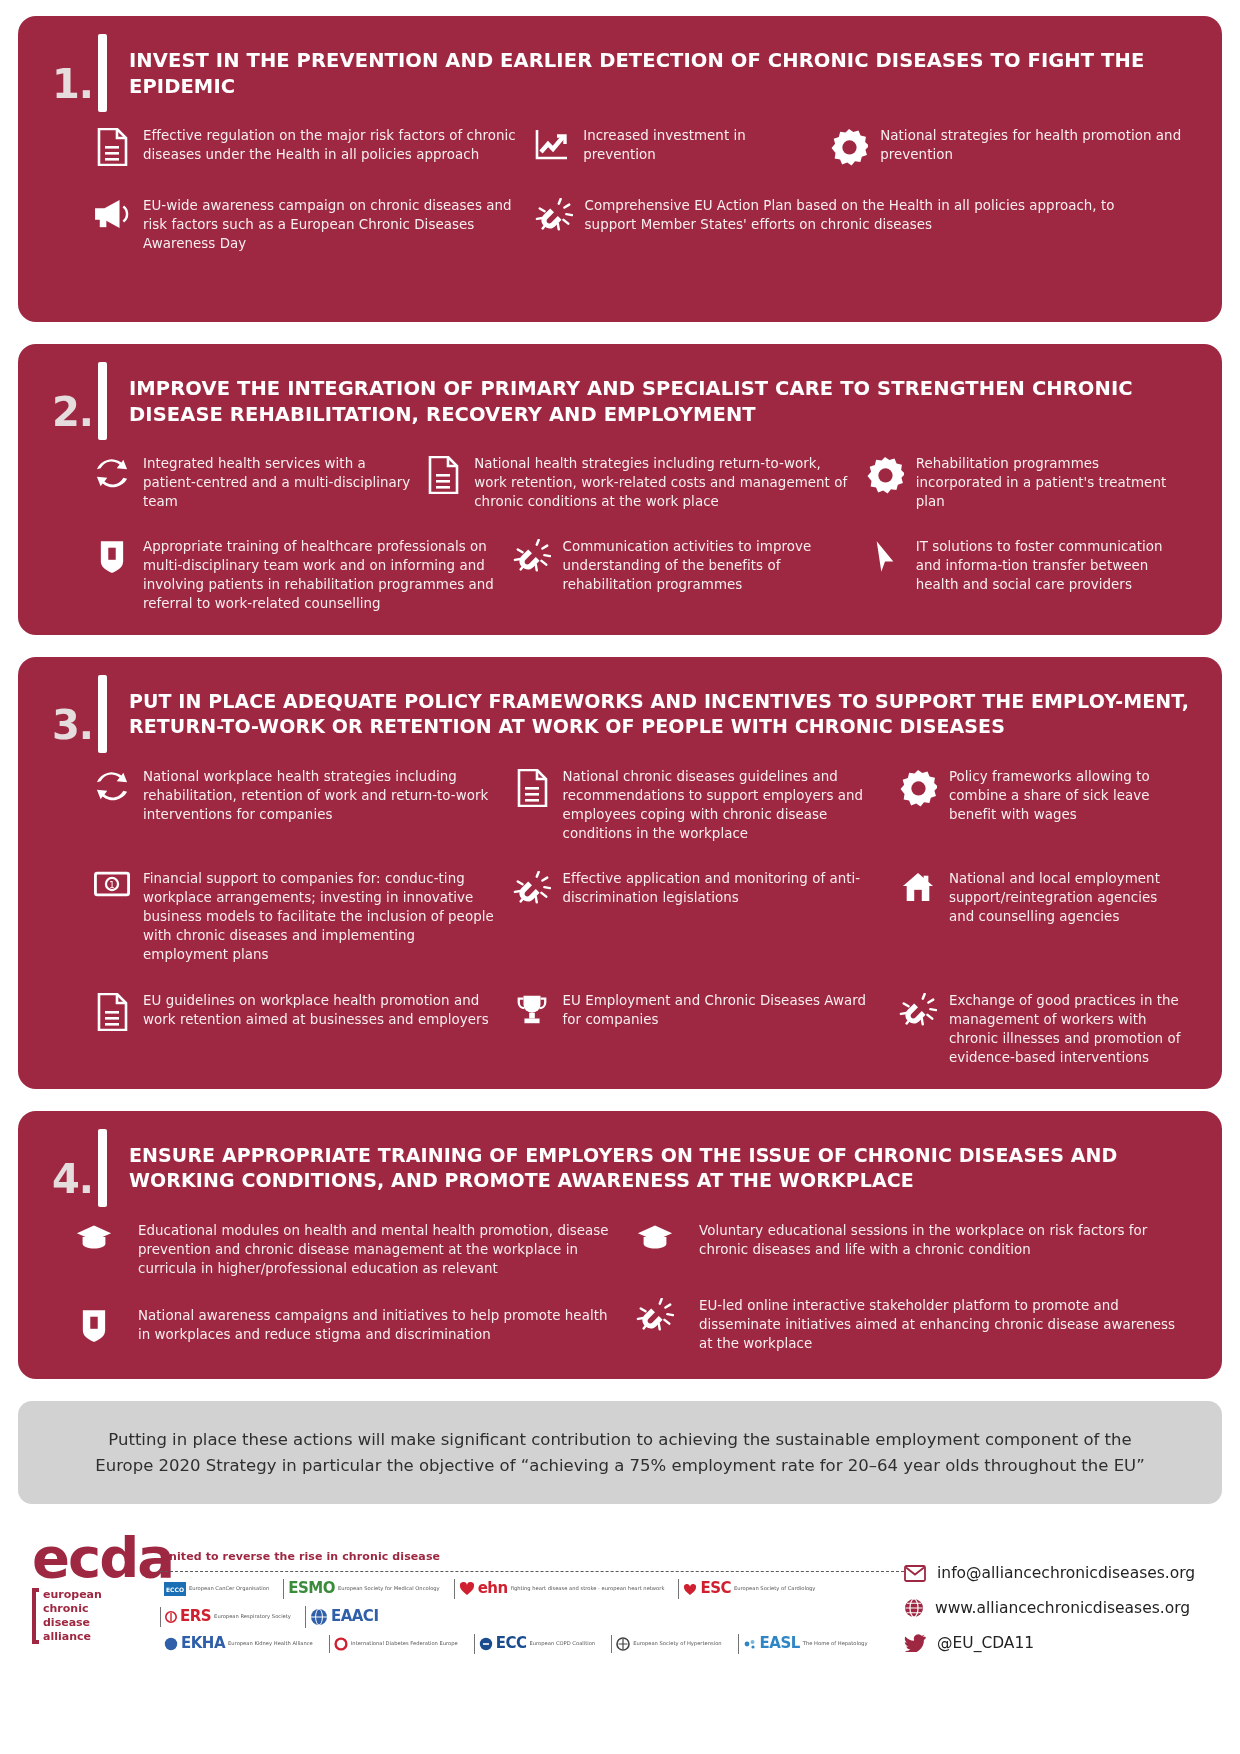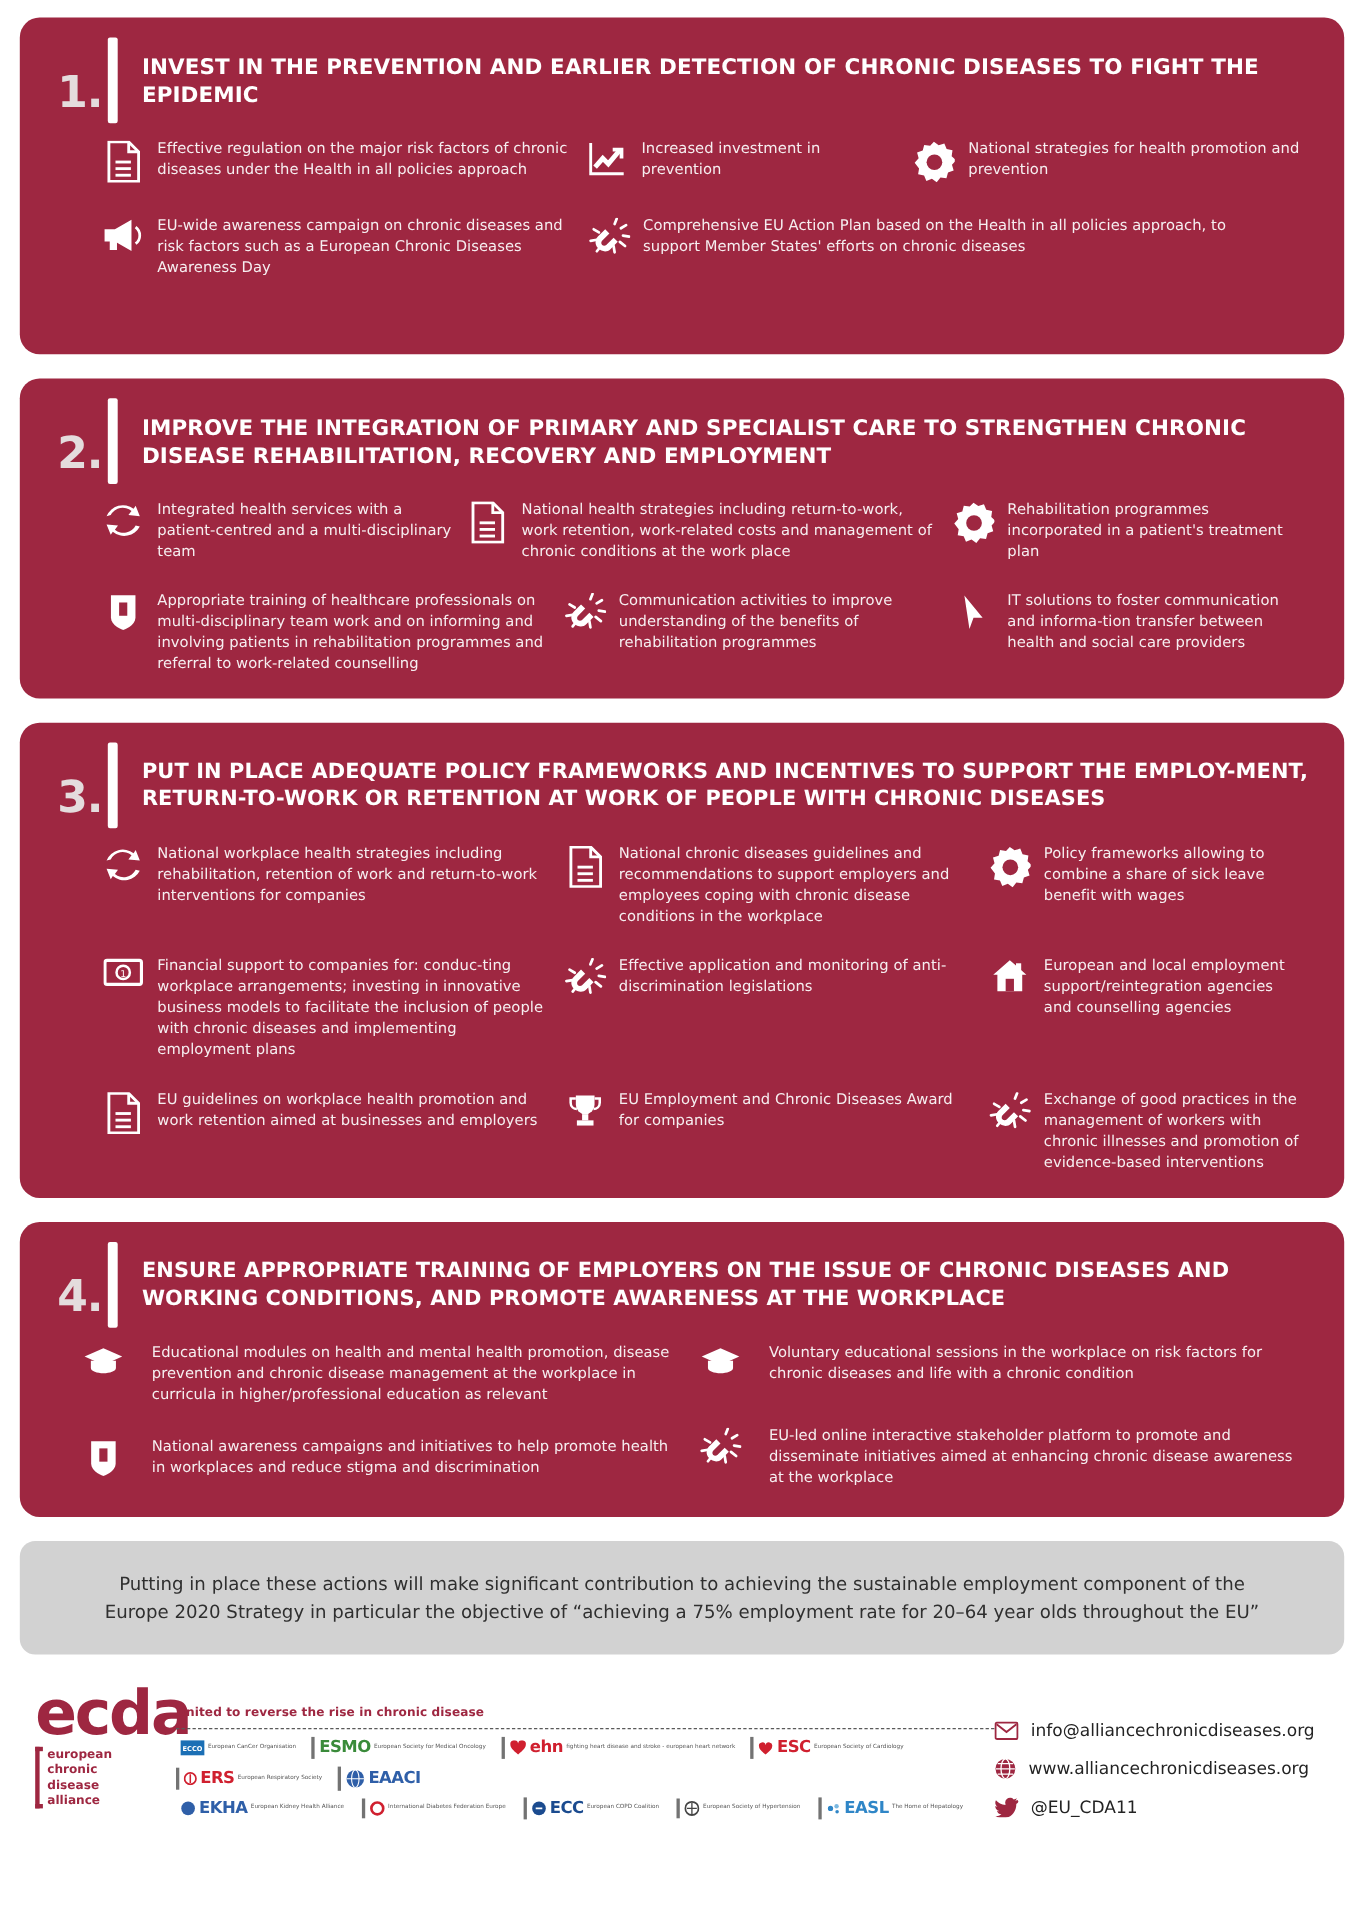--- a/index.html
+++ b/index.html
@@ -105,21 +105,21 @@
   .ecda-sub-txt { font-size:11px; font-weight:bold; color:#9e2741; line-height:1.28; }
 
   .memberzone { flex:1; padding-left:10px; padding-top:18px; }
   .tagline { font-size:11px; font-weight:bold; color:#9e2741; letter-spacing:0.1px; }
   .hrule { border-top:1px dashed #5a5a5a; margin:8px 0 7px 0; }
   .logos { display:flex; flex-wrap:wrap; gap:7px 10px; align-items:center; }
   .logo {
     display:flex; align-items:center; gap:3px;
     font-size:8px; line-height:1.05; font-weight:bold;
     padding:2px 4px;
-    border-left:3px solid #737373;
+    border-left:1px solid #737373;
   }
   .logo:first-child { border-left:none; }
   .logo .lgmark { flex:0 0 auto; }
   .logo .lgtext { white-space:nowrap; }
   .logo .big { font-size:15px; font-weight:bold; letter-spacing:-0.5px; }
   .logo .tiny { font-size:5.2px; color:#555; font-weight:normal; display:block; white-space:nowrap; }
 
   .contact { flex:0 0 auto; width:310px; padding-top:32px; }
   .crow { display:flex; align-items:center; gap:11px; margin-bottom:16px; }
   .crow .ctxt { font-size:15.5px; color:#232323; }
@@ -327,21 +327,21 @@
           <span class="txt">Effective application and monitoring of anti-discrimination legislations</span>
         </div>
         <div class="item" style="width:27%">
           <span class="ico">
             <svg width="34" height="32" viewBox="0 0 36 34">
                 <path d="M18 2L2 16h4v16h24V16h4z" fill="#fff"></path>
                 <rect x="24" y="5" width="5" height="7" fill="#fff"></rect>
                 <rect x="14" y="20" width="8" height="12" fill="#9e2741"></rect>
               </svg>
           </span>
-          <span class="txt">European and local employment support/reintegration agencies and counselling agencies</span>
+          <span class="txt">National and local employment support/reintegration agencies and counselling agencies</span>
         </div>
       </div>
 
       <div class="row" style="margin-left:48px;margin-top:26px;">
         <div class="item c-38">
           <span class="ico">
             <svg width="32" height="38" viewBox="0 0 32 38">
                 <path d="M3 1h18l9 9v27H3z" fill="none" stroke="#fff" stroke-width="2.6"></path>
                 <path d="M21 1v9h9" fill="none" stroke="#fff" stroke-width="2.6"></path>
                 <rect x="9" y="18" width="14" height="2.6" fill="#fff"></rect>

